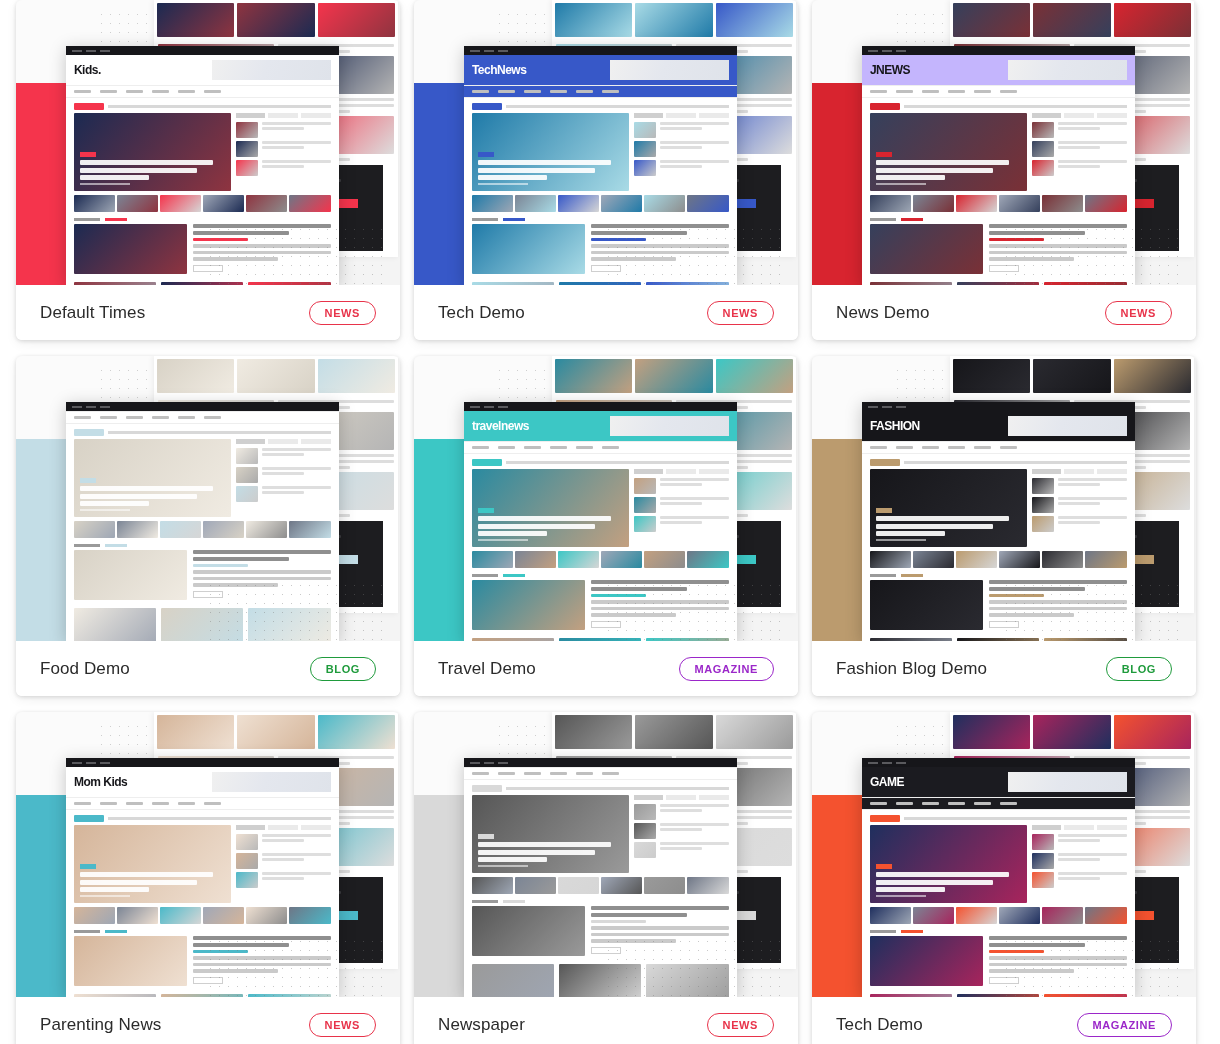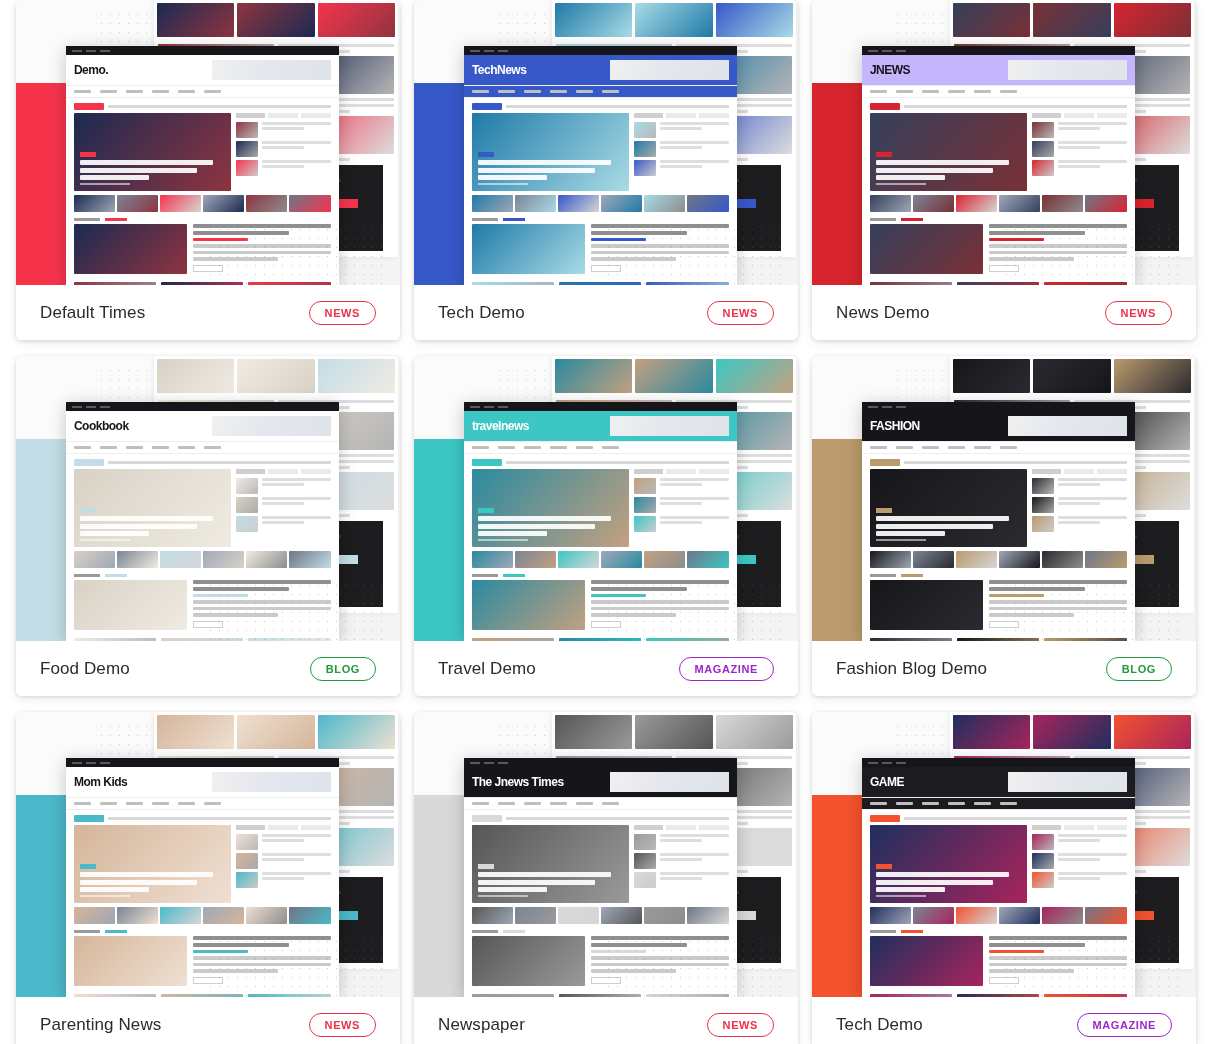--- a/index.html
+++ b/index.html
@@ -342,21 +342,21 @@
         </div>
       </div>
 
       <div class="page-front">
         <div class="topbar">
           <span class="tb-dot"></span>
             <span class="tb-dot"></span>
             <span class="tb-dot"></span>
         </div>
         <div class="brandbar" style="background:#ffffff">
-          <span class="brand-logo" style="color:#16161a">Demo.</span>
+          <span class="brand-logo" style="color:#16161a">Kids.</span>
           <span class="brand-ad"></span>
         </div>
         <div class="navbar" style="background:#ffffff">
           <span class="nav-item"></span>
             <span class="nav-item"></span>
           <span class="nav-item"></span>
             <span class="nav-item"></span>
           <span class="nav-item"></span>
             <span class="nav-item"></span>
         </div>
@@ -794,24 +794,20 @@
           </div>
         </div>
       </div>
 
       <div class="page-front">
         <div class="topbar">
           <span class="tb-dot"></span>
             <span class="tb-dot"></span>
             <span class="tb-dot"></span>
         </div>
-        <div class="brandbar" style="background:#ffffff">
-          <span class="brand-logo" style="color:#16161a">Cookbook</span>
-          <span class="brand-ad"></span>
-        </div>
         <div class="navbar" style="background:#ffffff">
           <span class="nav-item"></span>
             <span class="nav-item"></span>
           <span class="nav-item"></span>
             <span class="nav-item"></span>
           <span class="nav-item"></span>
             <span class="nav-item"></span>
         </div>
         <div class="ticker">
           <span class="ticker-badge" style="background:#c3dde6"></span>
@@ -1398,24 +1394,20 @@
           </div>
         </div>
       </div>
 
       <div class="page-front">
         <div class="topbar">
           <span class="tb-dot"></span>
             <span class="tb-dot"></span>
             <span class="tb-dot"></span>
         </div>
-        <div class="brandbar" style="background:#16161a">
-          <span class="brand-logo" style="color:#ffffff">The Jnews Times</span>
-          <span class="brand-ad"></span>
-        </div>
         <div class="navbar" style="background:#ffffff">
           <span class="nav-item"></span>
             <span class="nav-item"></span>
           <span class="nav-item"></span>
             <span class="nav-item"></span>
           <span class="nav-item"></span>
             <span class="nav-item"></span>
         </div>
         <div class="ticker">
           <span class="ticker-badge" style="background:#d9d9d9"></span>

